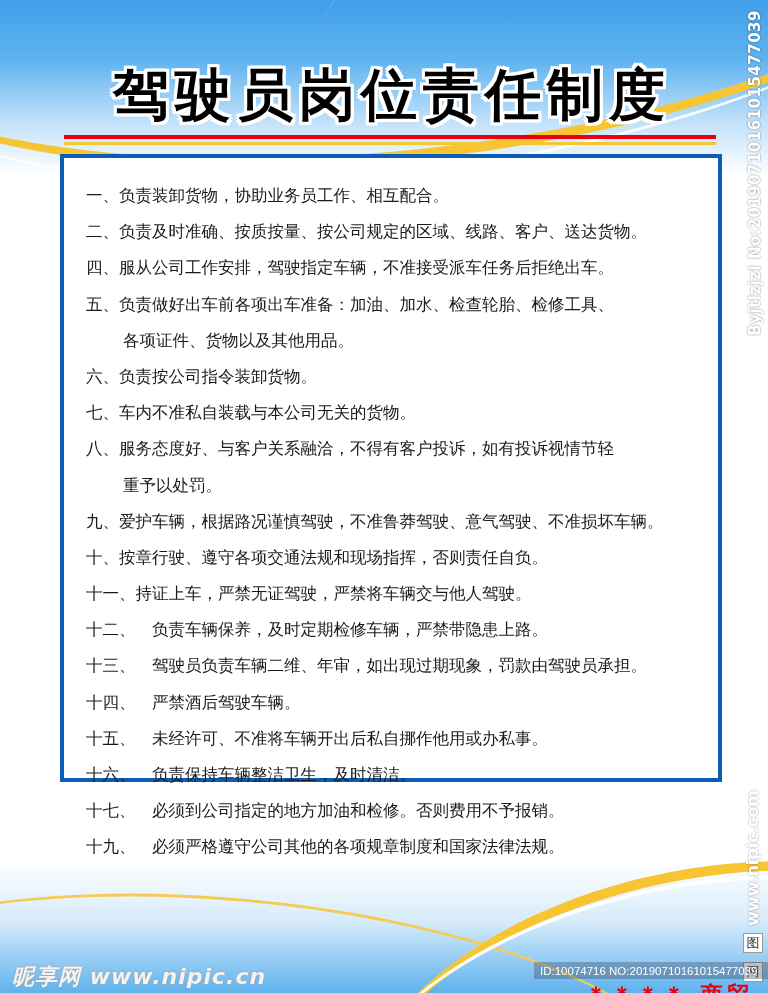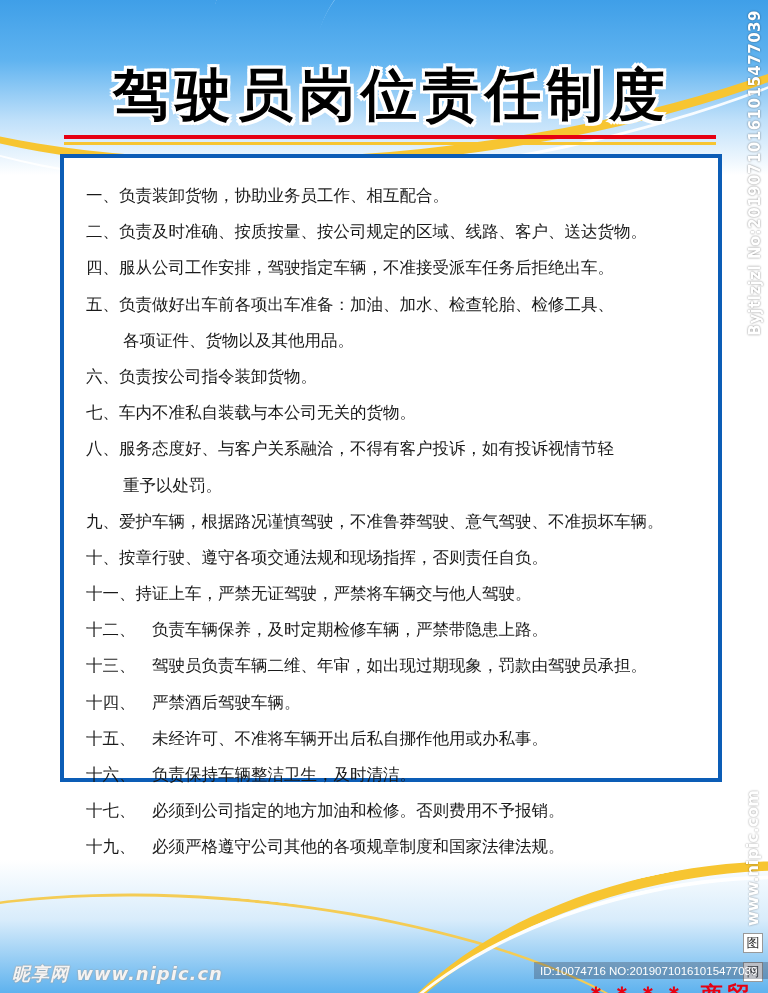--- a/index.html
+++ b/index.html
@@ -99,21 +99,21 @@
       text-shadow: 0 0 2px rgba(0,0,0,0.45);
     }
     .wm-logo-box {
       position: absolute; right: 5px; width: 20px; height: 20px;
       background: #ffffff; border: 1px solid #999;
       font-size: 13px; line-height: 18px; text-align: center; color: #333;
     }
     .wm-nipic {
       position: absolute; left: 12px; top: 962px;
       font-family: "DejaVu Sans", sans-serif; font-weight: bold; font-style: italic;
-      font-size: 18px; color: rgba(255,255,255,0.9);
+      font-size: 22px; color: rgba(255,255,255,0.9);
       text-shadow: 0 0 1px #888, 0 0 2px #aaa;
       letter-spacing: 1px;
     }
     .wm-id-bar {
       position: absolute; left: 534px; top: 962px; width: 234px; height: 17px;
       background: rgba(60,70,90,0.35);
       color: #ffffff; font-family: "Liberation Sans", sans-serif;
       font-size: 11.5px; line-height: 18px; padding-left: 6px;
       white-space: nowrap; overflow: hidden;
     }

